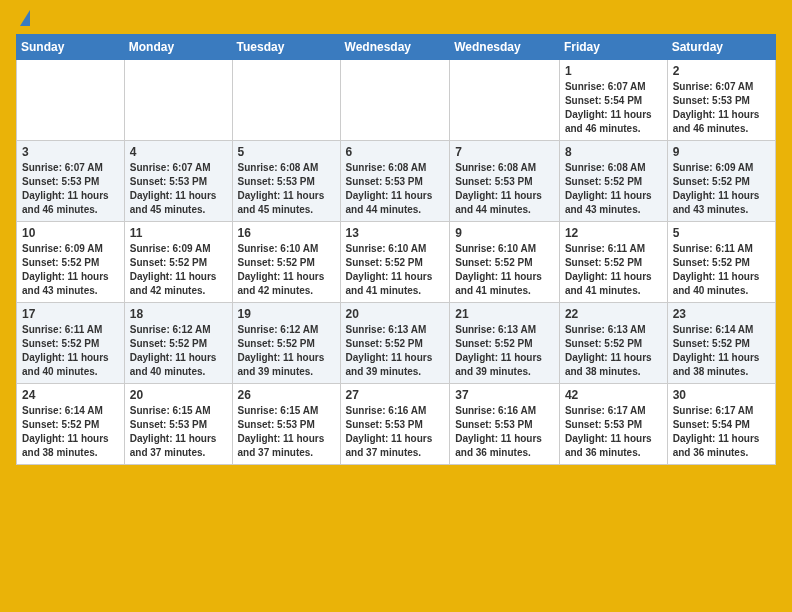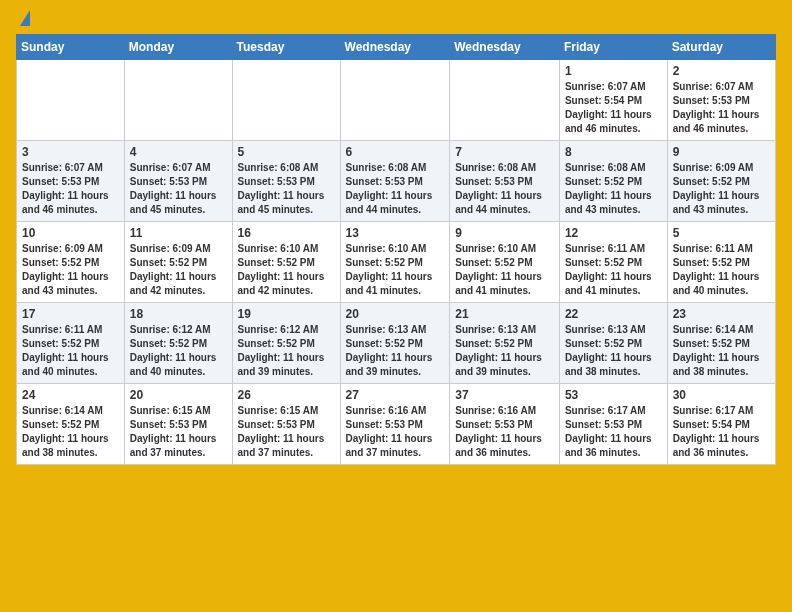--- a/index.html
+++ b/index.html
@@ -338,21 +338,21 @@
 and 37 minutes.</div>
           </td>
           <td>
             <span class="day-num">37</span>
             <div class="day-info" style="white-space: pre-line;">Sunrise: 6:16 AM
 Sunset: 5:53 PM
 Daylight: 11 hours
 and 36 minutes.</div>
           </td>
           <td>
-            <span class="day-num">53</span>
+            <span class="day-num">42</span>
             <div class="day-info" style="white-space: pre-line;">Sunrise: 6:17 AM
 Sunset: 5:53 PM
 Daylight: 11 hours
 and 36 minutes.</div>
           </td>
           <td>
             <span class="day-num">30</span>
             <div class="day-info" style="white-space: pre-line;">Sunrise: 6:17 AM
 Sunset: 5:54 PM
 Daylight: 11 hours

